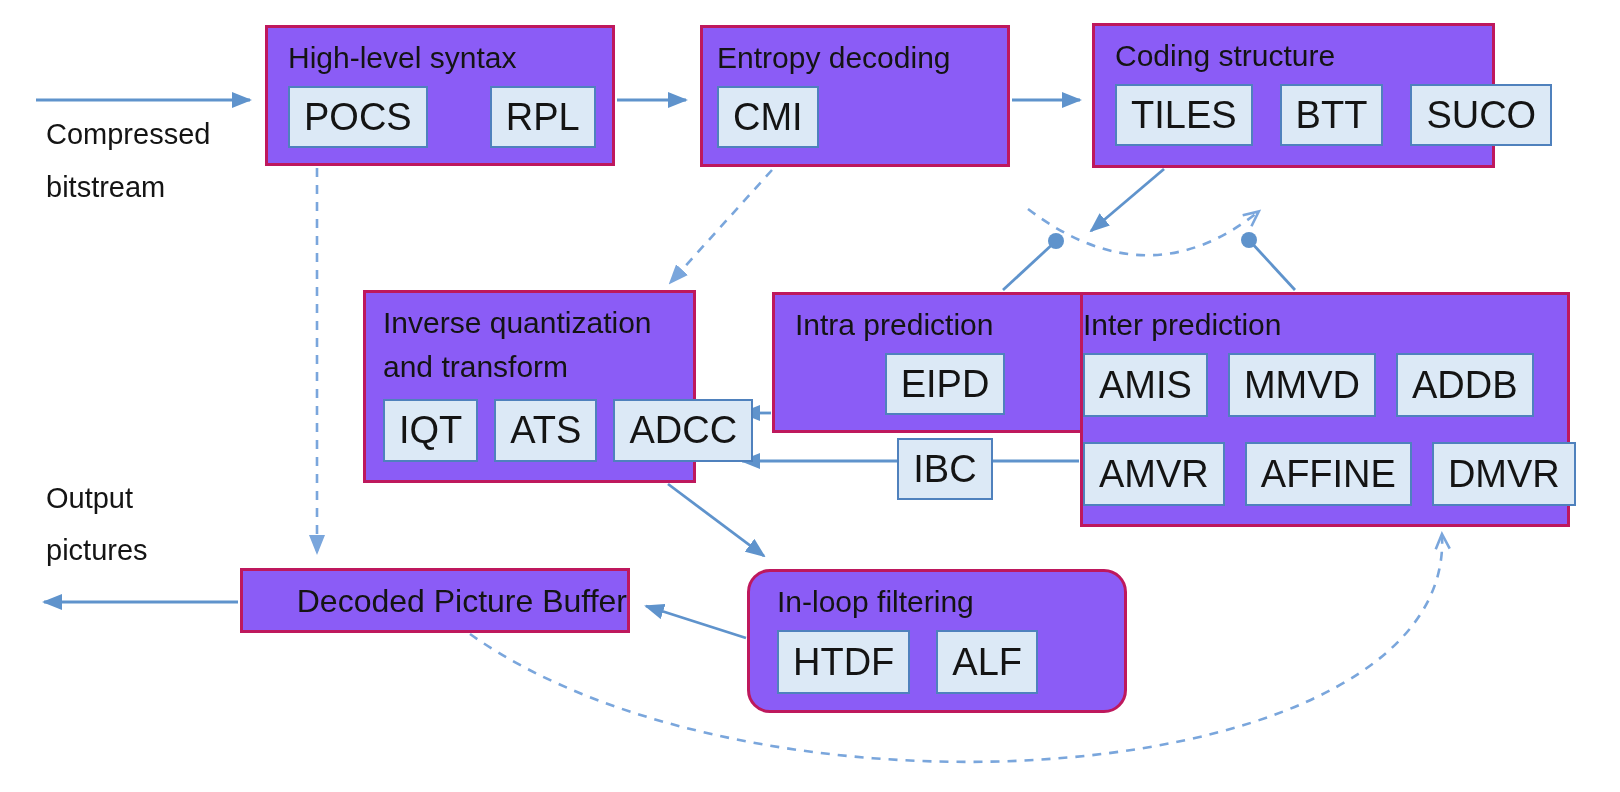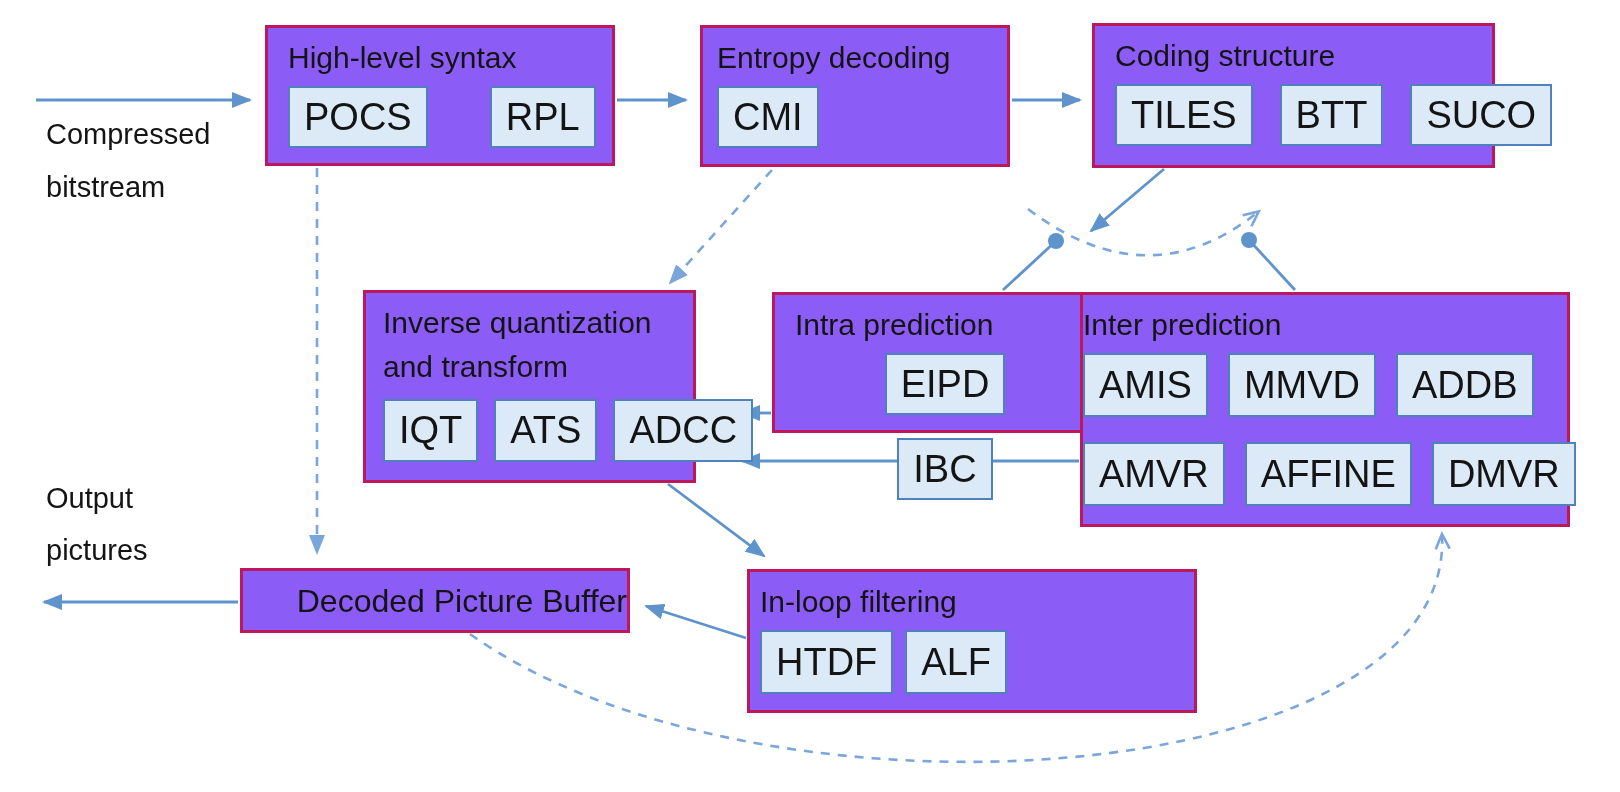--- a/index.html
+++ b/index.html
@@ -60,22 +60,22 @@
   #box-intra .chip-row{gap:23px;flex-direction:column;}
   #box-inter {left:1080px;top:292px;width:490px;height:235px;padding-left:0;}
   #box-inter .chip-row{gap:20px;}
   #box-inter .chip{height:64px;}
   #box-inter .chip-row.second{margin-top:25px;}
   #box-dpb{
     left:240px;top:568px;width:390px;height:65px;
     padding:0;display:flex;align-items:center;justify-content:flex-end;
   }
   #box-dpb .box-title{font-size:32px;line-height:32px;}
-  #box-ilf   {left:747px;top:569px;width:450px;height:144px;padding-left:10px;}
-  #box-ilf .chip-row{gap:12px;}
+  #box-ilf   {left:747px;top:569px;width:380px;height:144px;padding-left:27px;border-radius:23px;}
+  #box-ilf .chip-row{gap:26px;}
   #box-ilf .chip{height:64px;}
   #label-compressed{left:46px;top:108px;}
   #label-output{left:46px;top:472px;line-height:52px;}
 </style>
 </head>
 <body>
 
 <div id="stage">
 
   <svg id="connectors" viewBox="0 0 1620 792" xmlns="http://www.w3.org/2000/svg">

